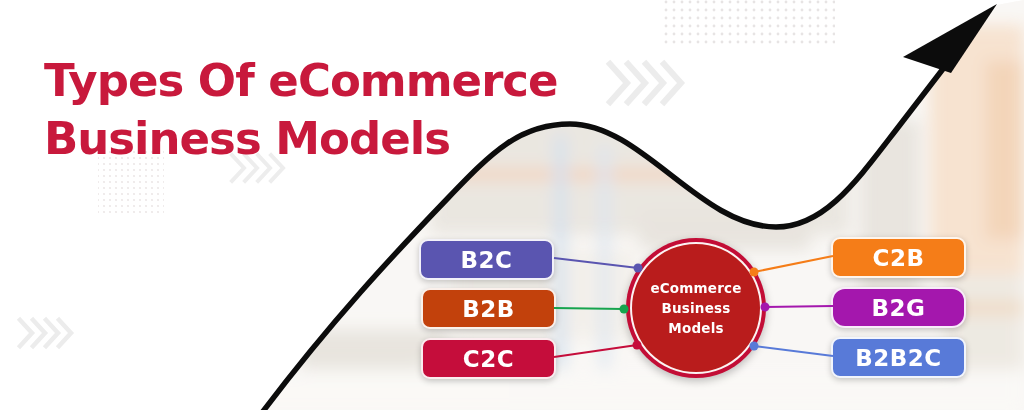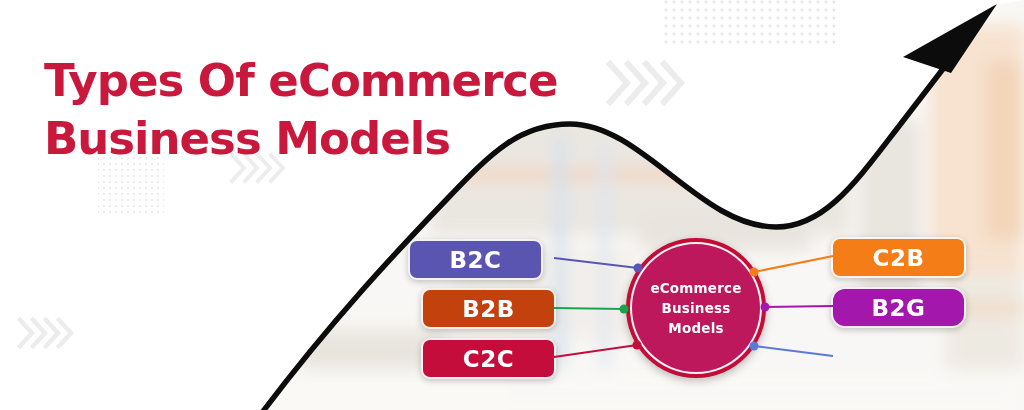--- a/index.html
+++ b/index.html
@@ -22,21 +22,21 @@
   }
   .model-box{
     position:absolute;z-index:4;
     width:131px;height:37px;
     border-radius:9px;
     border:2px solid rgba(255,255,255,0.92);
     box-shadow:0 2px 6px rgba(0,0,0,0.22);
     display:flex;align-items:center;justify-content:center;
     color:#ffffff;font-weight:bold;font-size:23px;letter-spacing:0.5px;
   }
-  .pos-b2c  {left:408px;top:239px;}
+  .pos-b2c  {left:419px;top:239px;}
   .pos-b2b  {left:421px;top:288px;}
   .pos-c2c  {left:421px;top:338px;}
   .pos-c2b  {left:831px;top:237px;}
   .pos-b2g  {left:831px;top:287px;border-radius:14px;}
   .pos-b2b2c{left:831px;top:337px;}
   .hub{
     position:absolute;z-index:4;
     left:626px;top:238px;width:140px;height:140px;
     border-radius:50%;
     background:#c30d36;
@@ -138,23 +138,26 @@
   </div>
   <div class="model-box pos-c2c" style="background-color: rgb(197, 13, 59);">
     <span>C2C</span>
   </div>
   <div class="model-box pos-c2b" style="background-color: rgb(245, 125, 24);">
     <span>C2B</span>
   </div>
   <div class="model-box pos-b2g" style="background-color: rgb(164, 23, 173);">
     <span>B2G</span>
   </div>
+  <div class="model-box pos-b2b2c" style="background-color: rgb(88, 122, 216);">
+    <span>B2B2C</span>
+  </div>
 
   <div class="hub" style="background-color: rgb(195, 13, 54);">
-    <div class="hub-inner" style="background-color: #be185d;">
+    <div class="hub-inner" style="background-color: #b91c1c;">
       <div class="hub-line">eCommerce</div>
       <div class="hub-line">Business Models</div>
     </div>
   </div>
 
   <svg id="connector-layer" viewBox="0 0 1024 410">
     <g stroke-width="2" fill="none">
       <line x1="554" y1="258" x2="638" y2="268" stroke="#5a55b0"></line>
       <line x1="554" y1="308" x2="624" y2="309" stroke="#16a44e"></line>
       <line x1="554" y1="357" x2="637" y2="345" stroke="#c50d3b"></line>

